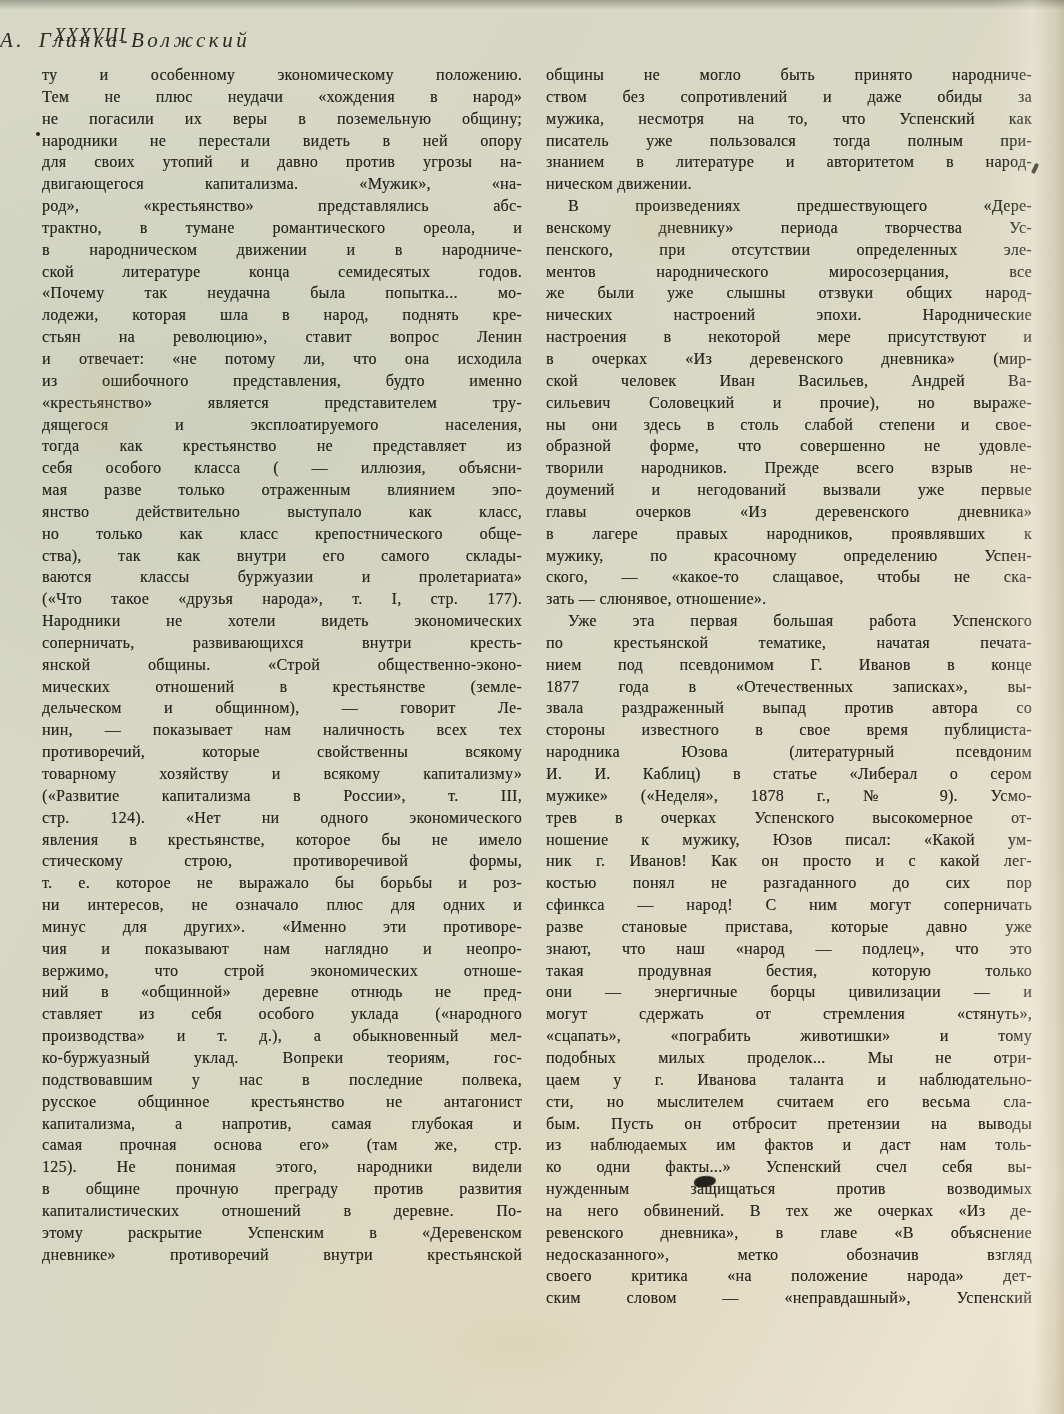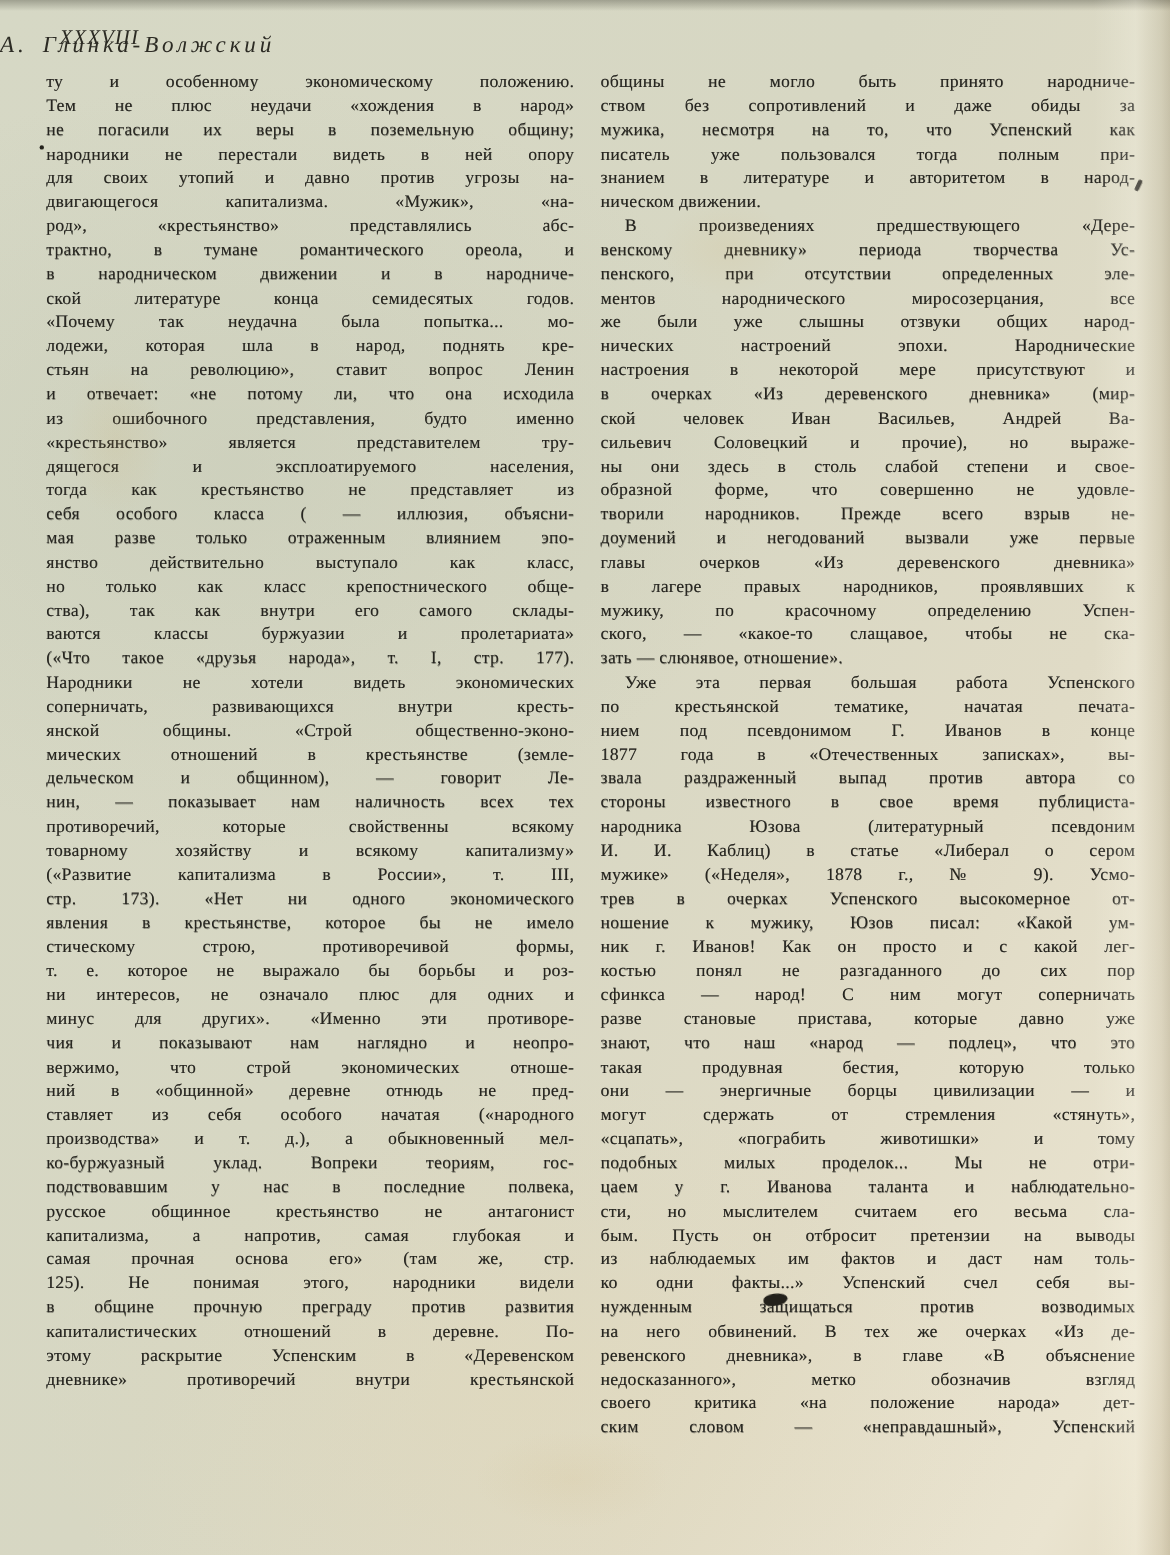--- a/index.html
+++ b/index.html
@@ -122,30 +122,30 @@
       <div class="line">(«Что такое «друзья народа», т. I, стр. 177).</div>
       <div class="line">Народники не хотели видеть экономических</div>
       <div class="line">соперничать, развивающихся внутри кресть-</div>
       <div class="line">янской общины. «Строй общественно-эконо-</div>
       <div class="line">мических отношений в крестьянстве (земле-</div>
       <div class="line">дельческом и общинном), — говорит Ле-</div>
       <div class="line">нин, — показывает нам наличность всех тех</div>
       <div class="line">противоречий, которые свойственны всякому</div>
       <div class="line">товарному хозяйству и всякому капитализму»</div>
       <div class="line">(«Развитие капитализма в России», т. III,</div>
-      <div class="line">стр. 173). «Нет ни одного экономического</div>
+      <div class="line">стр. 124). «Нет ни одного экономического</div>
       <div class="line">явления в крестьянстве, которое бы не имело</div>
       <div class="line">стическому строю, противоречивой формы,</div>
       <div class="line">т. е. которое не выражало бы борьбы и роз-</div>
       <div class="line">ни интересов, не означало плюс для одних и</div>
       <div class="line">минус для других». «Именно эти противоре-</div>
       <div class="line">чия и показывают нам наглядно и неопро-</div>
       <div class="line">вержимо, что строй экономических отноше-</div>
       <div class="line">ний в «общинной» деревне отнюдь не пред-</div>
-      <div class="line">ставляет из себя особого начатая («народного</div>
+      <div class="line">ставляет из себя особого уклада («народного</div>
       <div class="line">производства» и т. д.), а обыкновенный мел-</div>
       <div class="line">ко-буржуазный уклад. Вопреки теориям, гос-</div>
       <div class="line">подствовавшим у нас в последние полвека,</div>
       <div class="line">русское общинное крестьянство не антагонист</div>
       <div class="line">капитализма, а напротив, самая глубокая и</div>
       <div class="line">самая прочная основа его» (там же, стр.</div>
       <div class="line">125). Не понимая этого, народники видели</div>
       <div class="line">в общине прочную преграду против развития</div>
       <div class="line">капиталистических отношений в деревне. По-</div>
       <div class="line">этому раскрытие Успенским в «Деревенском</div>

